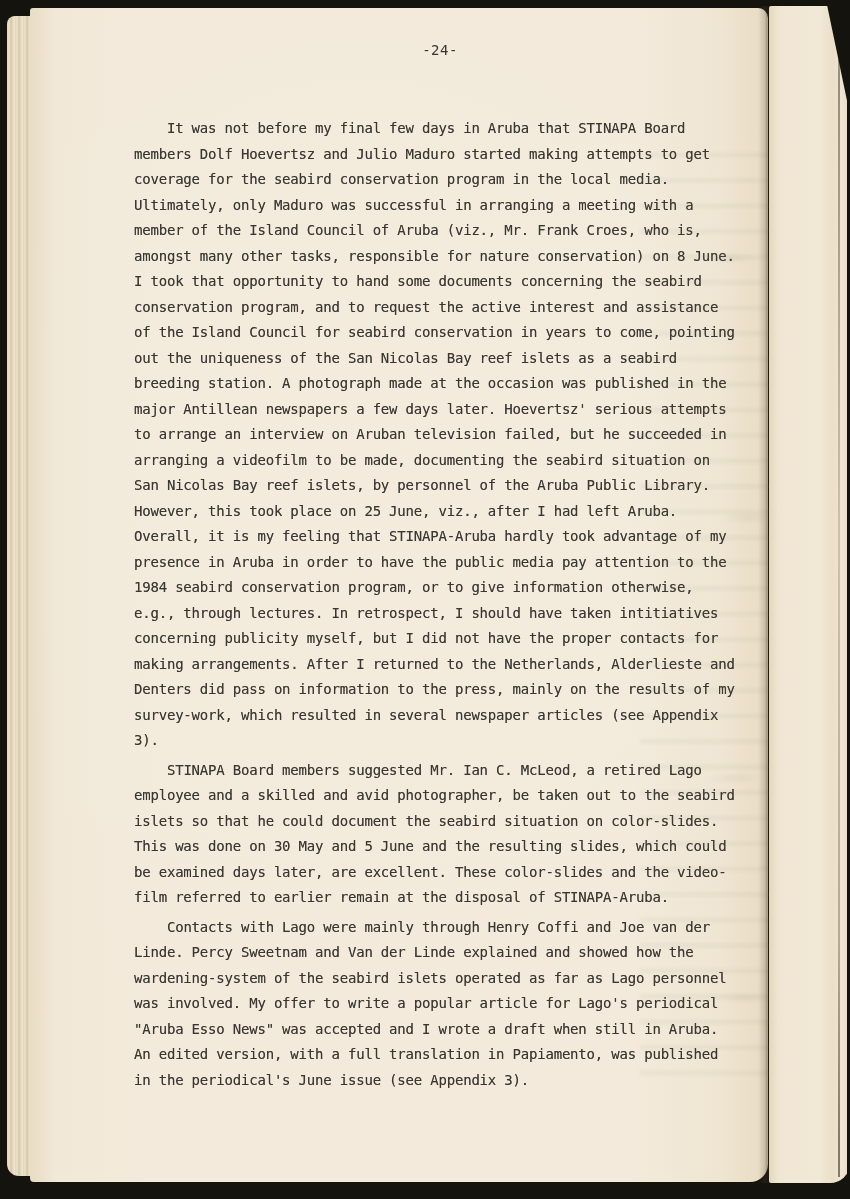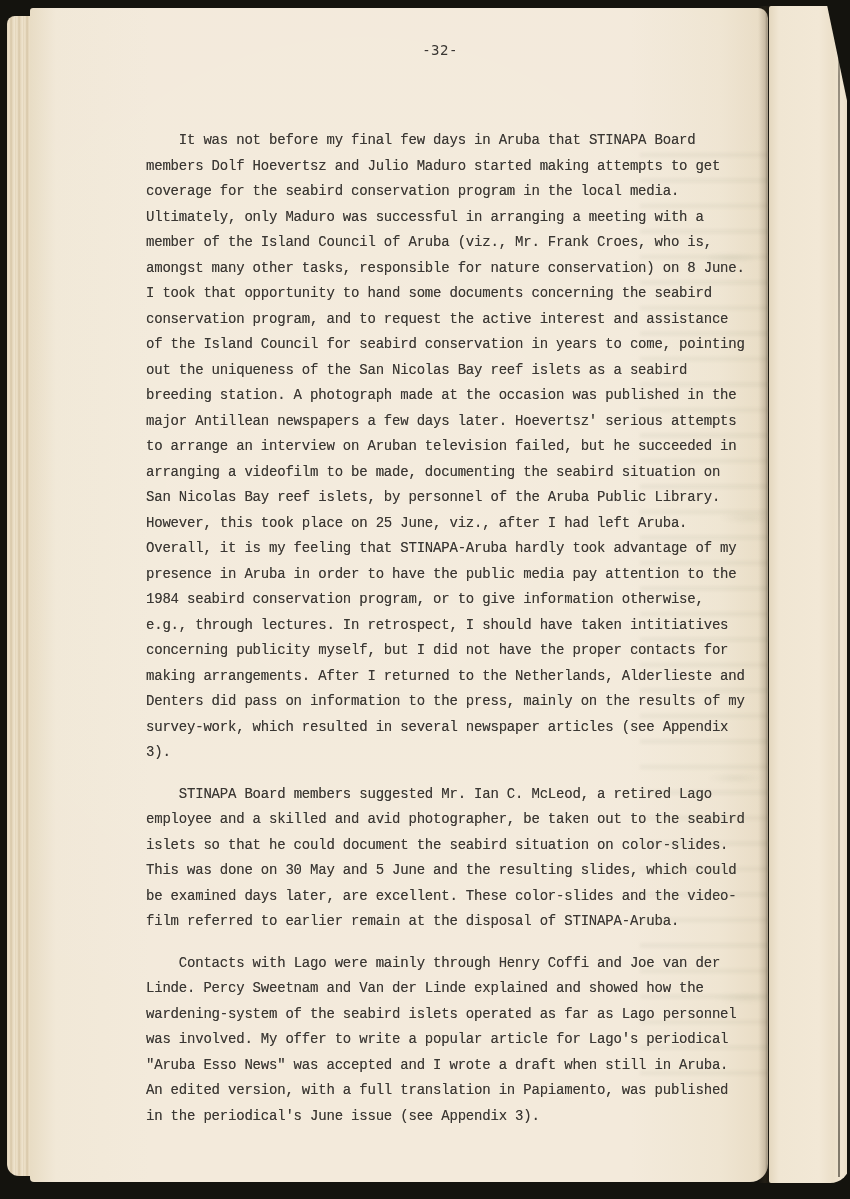--- a/index.html
+++ b/index.html
@@ -98,34 +98,33 @@
 
   .body-text {
     position: absolute; left: 100px; top: 104px; width: 645px;
     color: #3a3733;
     font-size: 14px;
     line-height: 25.5px;
     letter-spacing: -0.2px;
     text-shadow: 0 0 0.5px rgba(58,55,51,0.55);
   }
   .body-text p {
-    margin: 16px;
+    margin: 4px;
     white-space: pre-wrap;
-    font-family: Liberation Mono, monospace;
   }
 </style>
 </head>
 <body>
 
 <div>
 
   <div class="page-stack"></div>
 
   <div class="main-page">
-    <div class="page-number">-32-</div>
+    <div class="page-number">-24-</div>
 
     <div class="body-text">
       <p>    It was not before my final few days in Aruba that STINAPA Board
 members Dolf Hoevertsz and Julio Maduro started making attempts to get
 coverage for the seabird conservation program in the local media.
 Ultimately, only Maduro was successful in arranging a meeting with a
 member of the Island Council of Aruba (viz., Mr. Frank Croes, who is,
 amongst many other tasks, responsible for nature conservation) on 8 June.
 I took that opportunity to hand some documents concerning the seabird
 conservation program, and to request the active interest and assistance

